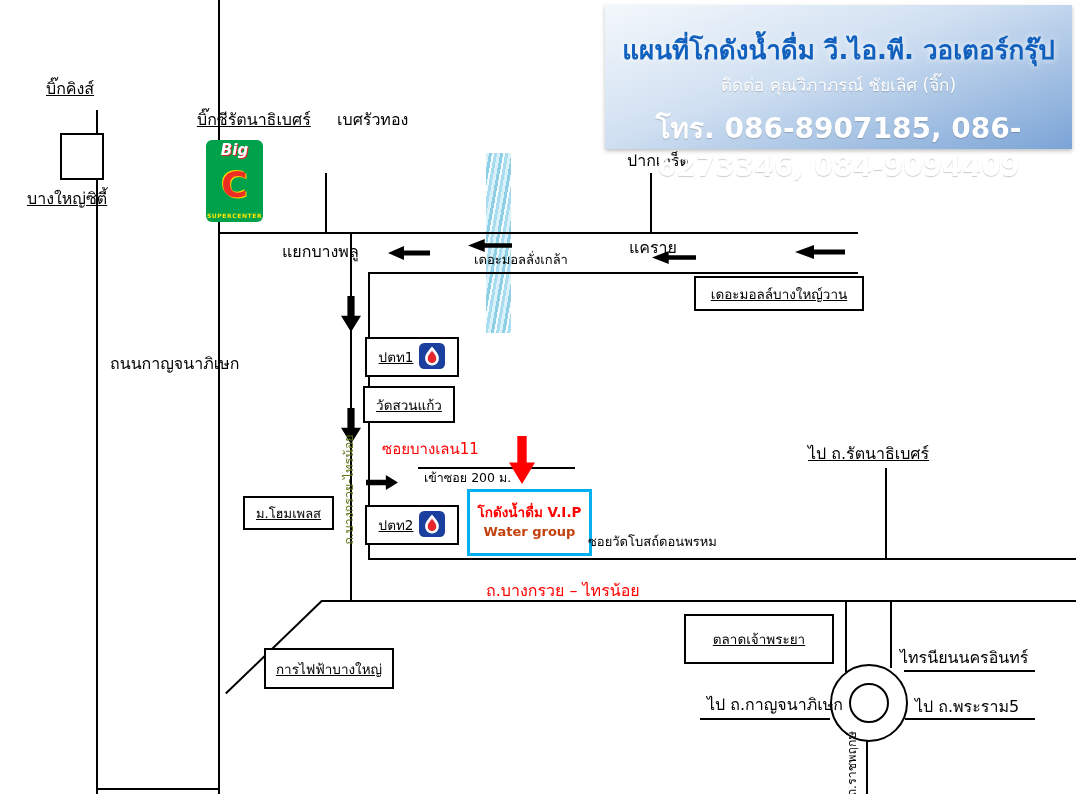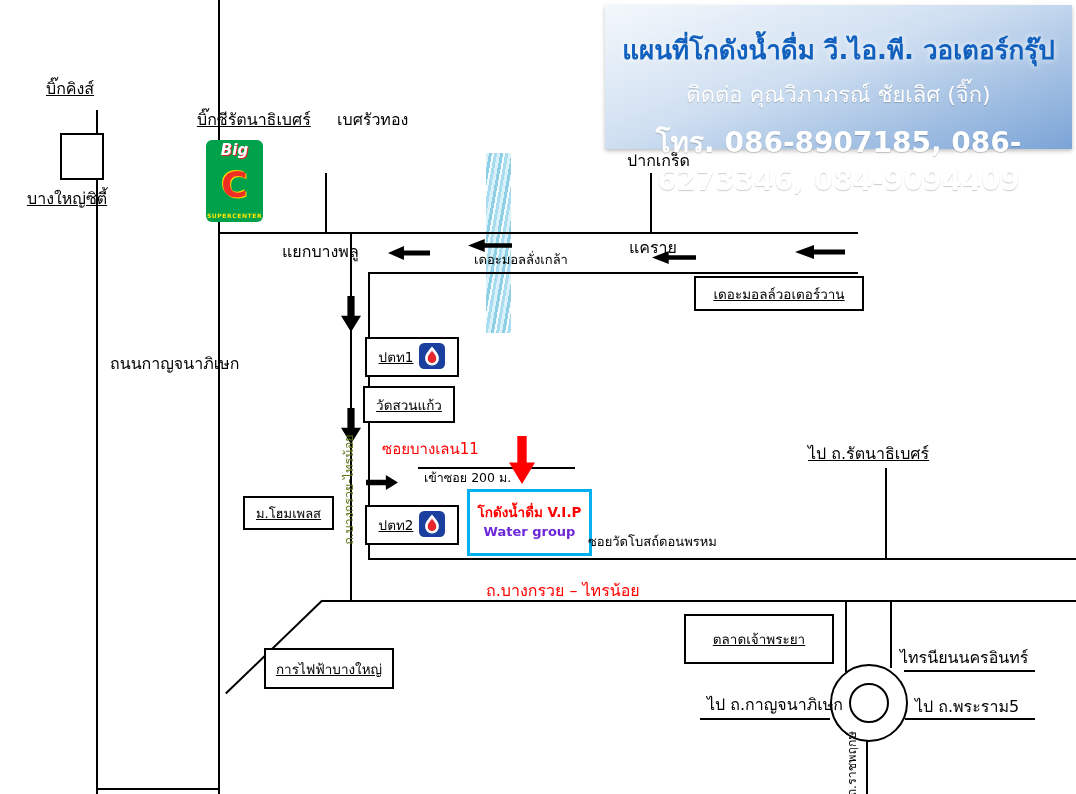--- a/index.html
+++ b/index.html
@@ -25,37 +25,37 @@
   
   .mbox{
     position:absolute;border:2px solid #000;background:#fff;
     display:flex;align-items:center;justify-content:center;gap:6px;
     font-size:13.5px;white-space:nowrap;
   }
   .dest{
     border:3px solid #00b0f0;flex-direction:column;gap:2px;line-height:1.3;
   }
   .dest .l1{color:#ff0000;font-weight:bold;font-size:13.5px;}
-  .dest .l2{color:#6d28d9;font-weight:bold;font-size:13px;}
+  .dest .l2{color:#c2410c;font-weight:bold;font-size:13px;}
   .circle{position:absolute;border:2px solid #000;background:#fff;border-radius:50%;}
   
   .arrow{position:absolute;background:#000;}
   .a-left{clip-path:polygon(0 50%,38% 0,38% 32%,100% 32%,100% 68%,38% 68%,38% 100%);}
   .a-right{clip-path:polygon(100% 50%,62% 0,62% 32%,0 32%,0 68%,62% 68%,62% 100%);}
   .a-down{clip-path:polygon(32% 0,68% 0,68% 55%,100% 55%,50% 100%,0 55%,32% 55%);}
   .a-red{background:#ff0000;filter:drop-shadow(0 0 1px #8b0000);}
   
   .header{
     position:absolute;left:605px;top:5px;width:467px;height:144px;
     background:linear-gradient(160deg,#f4f8fc 0%,#cfdff1 45%,#7ba4d6 100%);
     box-shadow:0 2px 4px rgba(0,0,0,0.25);
     text-align:center;
   }
   .h-title{margin-top:24px;font-size:26px;font-weight:bold;color:#1260bd;text-shadow:0 0 6px #ffffff;}
-  .h-contact{margin-top:7px;font-size:22px;color:#ffffff;text-shadow:0 1px 1px rgba(0,0,0,0.2);}
+  .h-contact{margin-top:1px;font-size:17px;color:#ffffff;text-shadow:0 1px 1px rgba(0,0,0,0.2);}
   .h-phone{margin-top:8px;font-size:28px;color:#ffffff;font-weight:bold;text-shadow:0 1px 1px rgba(0,0,0,0.2);}
   
   .bigc{
     position:absolute;left:206px;top:140px;width:57px;height:82px;background:#00a14b;border-radius:6px;
     display:flex;flex-direction:column;align-items:center;justify-content:space-between;padding:3px 0;box-sizing:border-box;
   }
   .bigc-big{color:#fff;font-weight:bold;font-style:italic;font-size:15px;line-height:1;text-shadow:1px 1px 0 #e21f26;}
   .bigc-c{color:#ee2e24;font-weight:bold;font-size:36px;line-height:0.9;text-shadow:1px 1px 0 #ffd800,-1px -1px 0 #ffd800;}
   .bigc-super{color:#ffe600;font-size:6px;letter-spacing:0.6px;font-weight:bold;}
   .sm{font-size:13px;}
@@ -93,21 +93,21 @@
   <div class="arrow a-left" style="left:468px;top:239px;width:44px;height:13px"></div>
   <div class="arrow a-left" style="left:652px;top:251px;width:44px;height:13px"></div>
   <div class="arrow a-left" style="left:795px;top:245px;width:50px;height:14px"></div>
   <div class="arrow a-down" style="left:341px;top:296px;width:20px;height:36px"></div>
   <div class="arrow a-down" style="left:341px;top:408px;width:20px;height:36px"></div>
   <div class="arrow a-right" style="left:366px;top:475px;width:32px;height:15px"></div>
 
   <div class="mbox" style="left:60px;top:133px;width:40px;height:43px"></div>
 
   <div class="mbox" style="left:694px;top:276px;width:166px;height:31px">
-    <span class="u">เดอะมอลล์วอเตอร์วาน</span>
+    <span class="u">เดอะมอลล์บางใหญ์วาน</span>
   </div>
 
   <div class="mbox" style="left:365px;top:337px;width:90px;height:36px">
     <span class="u">ปตท1</span>
     <span>
       <svg width="26" height="26" viewBox="0 0 30 30">
         <rect width="30" height="30" rx="6" fill="#1b3f9e"></rect>
         <path d="M15 4 C19 9 23 12.5 23 18 a8 8 0 1 1 -16 0 C7 12.5 11 9 15 4 Z" fill="#ffffff"></path>
         <path d="M15 9 C17.5 12 20 14.5 20 18 a5 5 0 1 1 -10 0 C10 14.5 12.5 12 15 9 Z" fill="#e8262d"></path>
       </svg>

